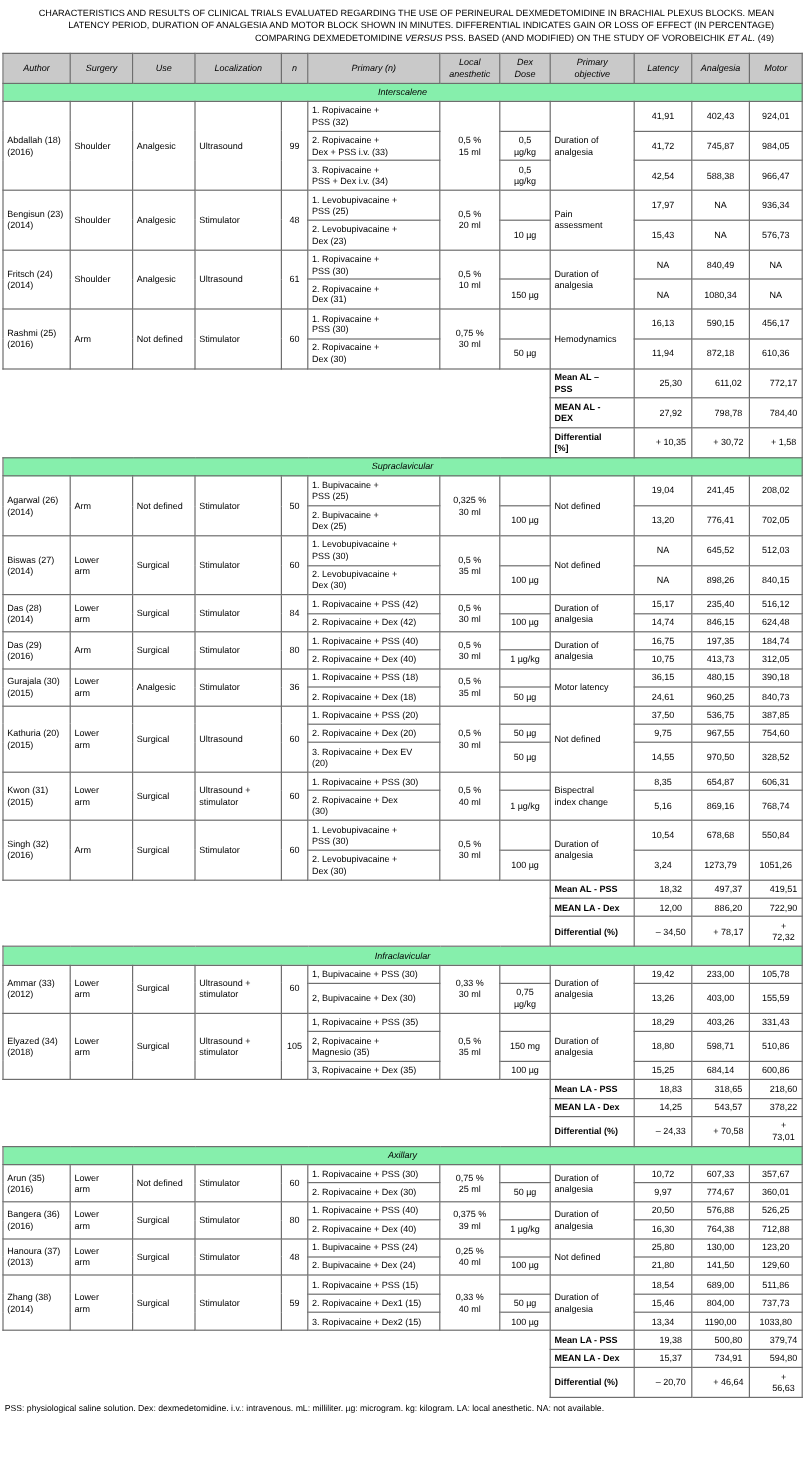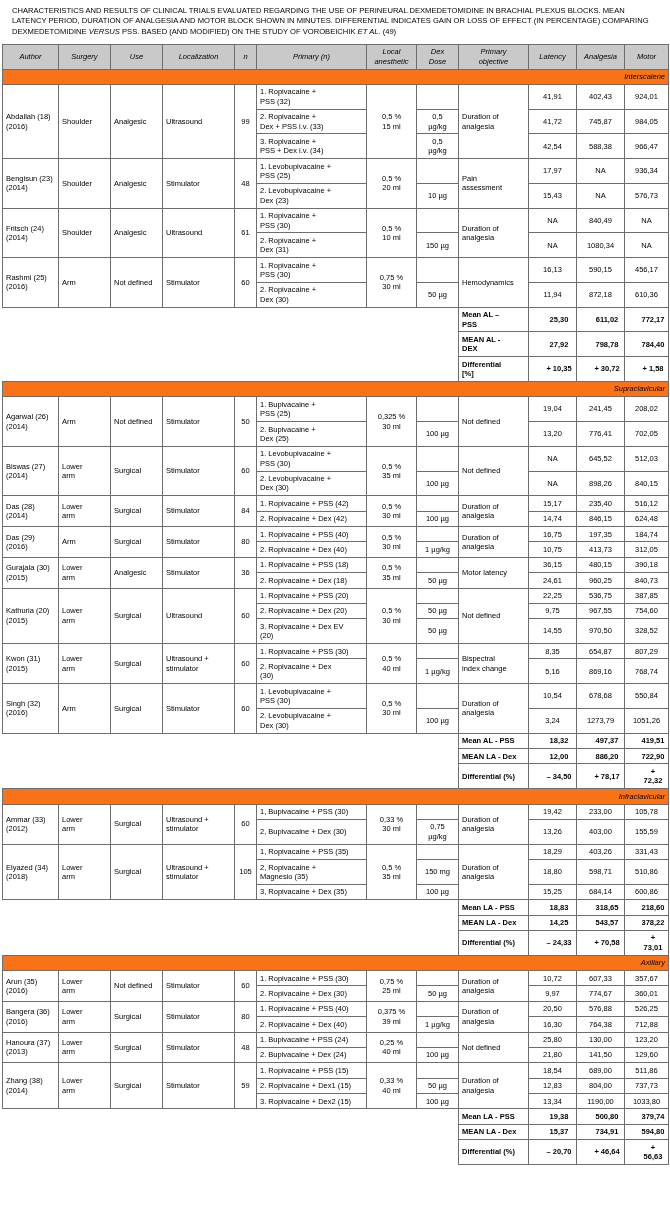--- a/index.html
+++ b/index.html
@@ -1,29 +1,29 @@
 <!DOCTYPE html>
 <html><head>
 <meta charset="utf-8">
 <style>
   * { box-sizing: border-box; }
   html, body { margin: 0; padding: 0; }
   body { width: 670px; background: #fff; color: #000; font-family: "Liberation Sans", sans-serif; }
   .page { padding: 6px 2px 4px; }
   .table-label { text-align: center; font-size: 8px; margin: 0 0 4px; }
-  .caption { text-align: left; font-size: 7.6px; line-height: 1.35; margin: 0 10px 7px; }
+  .caption { text-align: right; font-size: 7.6px; line-height: 1.35; margin: 0 23px 7px; }
   table { border-collapse: collapse; table-layout: fixed; width: 666px; }
   th, td { border: 1px solid #6e6e6e; padding: 2.5px 3px; font-size: 7.5px; line-height: 1.25; vertical-align: middle; white-space: pre-line; word-wrap: break-word; }
   th { background: #c9c9c9; font-weight: normal; font-style: italic; text-align: center; }
-  .section-cell { background: #f97316; font-style: italic; text-align: right; font-weight: normal; }
+  .section-cell { background: #86efac; font-style: italic; text-align: center; font-weight: normal; }
   .tl { text-align: left; }
   .tc { text-align: center; }
   .blank { border: none; background: #fff; }
   .sum-label { font-weight: bold; }
-  .sum-val { font-weight: bold; padding-left: 16px; }
+  .sum-val { font-weight: normal; padding-left: 16px; }
   .footnote { font-size: 7.2px; margin-top: 4px; padding: 0 2px; }
 </style>
 </head>
 <body>
 
 <div class="page">
   <div class="caption"><span>CHARACTERISTICS AND RESULTS OF CLINICAL TRIALS EVALUATED REGARDING THE USE OF PERINEURAL DEXMEDETOMIDINE IN BRACHIAL PLEXUS BLOCKS. MEAN LATENCY PERIOD, DURATION OF ANALGESIA AND MOTOR BLOCK SHOWN IN MINUTES. DIFFERENTIAL INDICATES GAIN OR LOSS OF EFFECT (IN PERCENTAGE) COMPARING DEXMEDETOMIDINE </span><i>VERSUS</i><span> PSS. BASED (AND MODIFIED) ON THE STUDY OF VOROBEICHIK </span><i>ET AL.</i><span> (49)</span></div>
 
   <table>
     <colgroup>
@@ -330,21 +330,21 @@
           <td class="tl" rowspan="3">Lower
 arm</td>
           <td class="tl" rowspan="3">Surgical</td>
           <td class="tl" rowspan="3">Ultrasound</td>
           <td class="tc" rowspan="3">60</td>
           <td class="tl">1. Ropivacaine + PSS (20)</td>
           <td class="tc" rowspan="3">0,5 %
 30 ml</td>
           <td class="tc"></td>
           <td class="tl" rowspan="3">Not defined</td>
-          <td class="tc">22,25</td>
+          <td class="tc">37,50</td>
           <td class="tc">536,75</td>
           <td class="tc">387,85</td>
         </tr>
         <tr>
           <td class="tl">2. Ropivacaine + Dex (20)</td>
           <td class="tc">50 µg</td>
           <td class="tc">9,75</td>
           <td class="tc">967,55</td>
           <td class="tc">754,60</td>
         </tr>
@@ -366,21 +366,21 @@
 stimulator</td>
           <td class="tc" rowspan="2">60</td>
           <td class="tl">1. Ropivacaine + PSS (30)</td>
           <td class="tc" rowspan="2">0,5 %
 40 ml</td>
           <td class="tc"></td>
           <td class="tl" rowspan="2">Bispectral
 index change</td>
           <td class="tc">8,35</td>
           <td class="tc">654,87</td>
-          <td class="tc">807,29</td>
+          <td class="tc">606,31</td>
         </tr>
         <tr>
           <td class="tl">2. Ropivacaine + Dex
 (30)</td>
           <td class="tc">1 µg/kg</td>
           <td class="tc">5,16</td>
           <td class="tc">869,16</td>
           <td class="tc">768,74</td>
         </tr>
         <tr>
@@ -602,21 +602,21 @@
           <td class="tc"></td>
           <td class="tl" rowspan="3">Duration of
 analgesia</td>
           <td class="tc">18,54</td>
           <td class="tc">689,00</td>
           <td class="tc">511,86</td>
         </tr>
         <tr>
           <td class="tl">2. Ropivacaine + Dex1 (15)</td>
           <td class="tc">50 µg</td>
-          <td class="tc">12,83</td>
+          <td class="tc">15,46</td>
           <td class="tc">804,00</td>
           <td class="tc">737,73</td>
         </tr>
         <tr>
           <td class="tl">3. Ropivacaine + Dex2 (15)</td>
           <td class="tc">100 µg</td>
           <td class="tc">13,34</td>
           <td class="tc">1190,00</td>
           <td class="tc">1033,80</td>
         </tr>
@@ -635,13 +635,14 @@
         </tr>
         <tr>
           <td class="sum-label tl">Differential (%)</td>
           <td class="sum-val tc">– 20,70</td>
           <td class="sum-val tc">+ 46,64</td>
           <td class="sum-val tc">+ 56,63</td>
         </tr>
       </tbody>
   </table>
 
+  <div class="footnote">PSS: physiological saline solution. Dex: dexmedetomidine. i.v.: intravenous. mL: milliliter. µg: microgram. kg: kilogram. LA: local anesthetic. NA: not available.</div>
 </div>
 
 </body></html>

